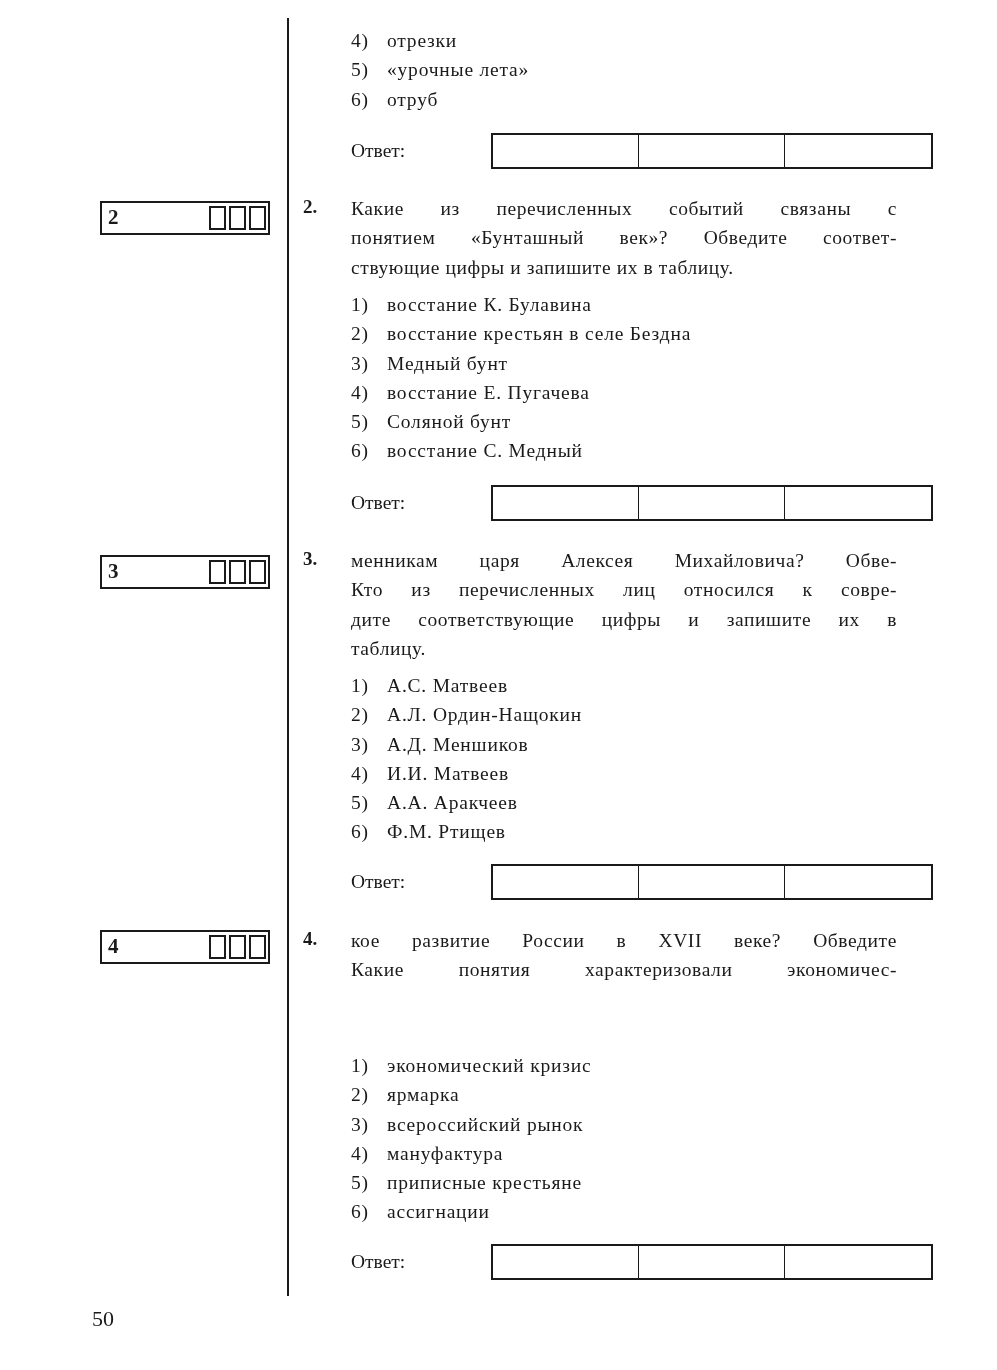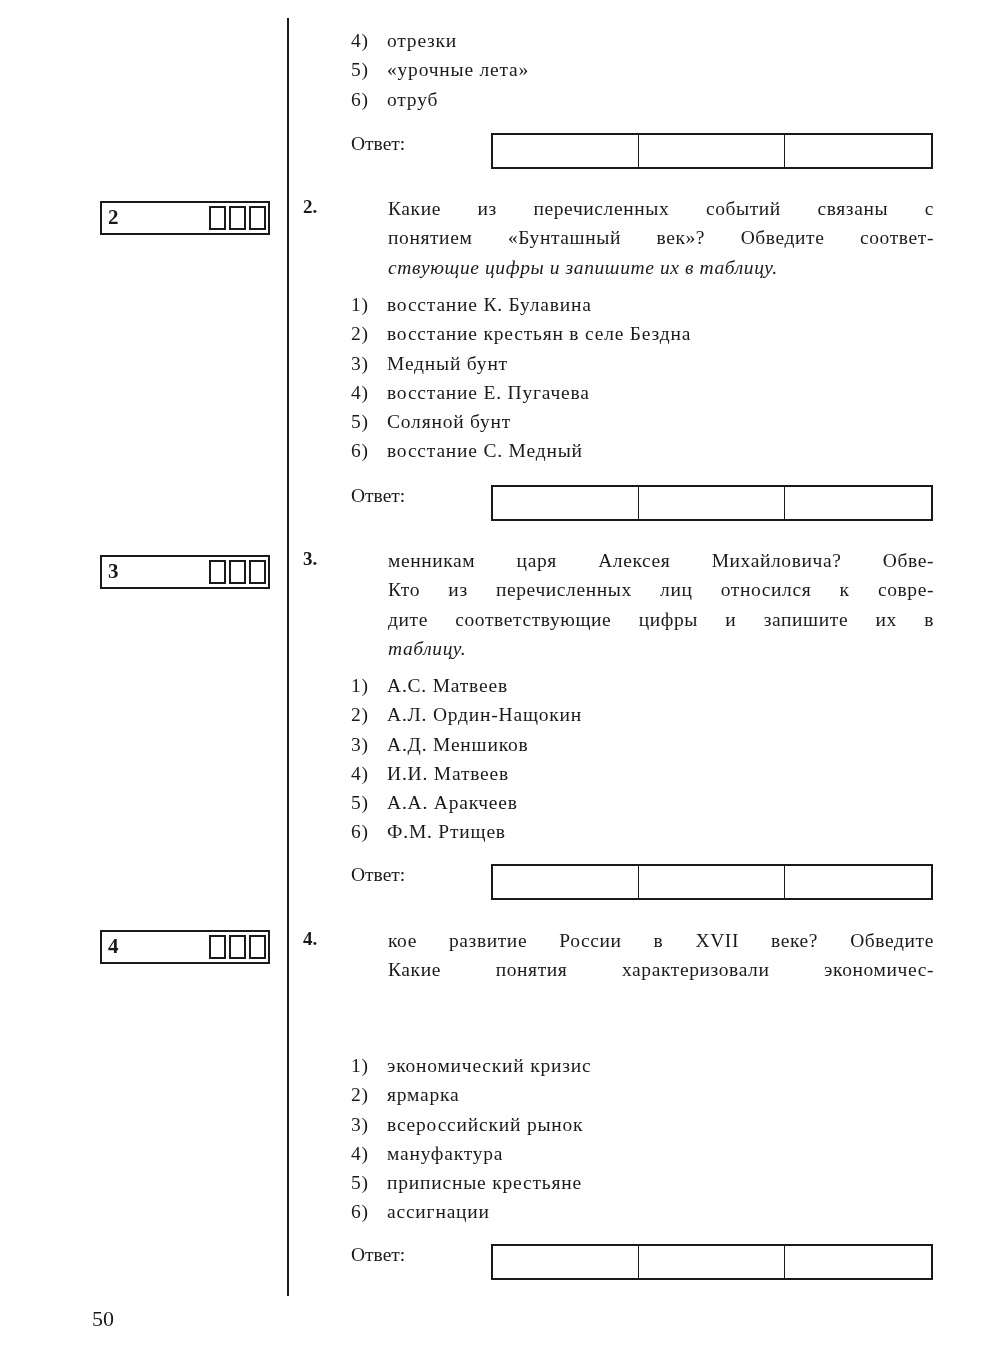--- a/index.html
+++ b/index.html
@@ -26,32 +26,32 @@
     .marginbox .cell {
       width: 17px; height: 24px; border: 2px solid #1a1a1a; box-sizing: border-box;
     }
     .qnum {
       position: absolute; left: 303px; font-size: 19px; font-weight: bold;
       font-family: "Liberation Serif", serif;
     }
     .qtext {
       position: absolute; left: 351px; width: 546px; font-size: 19.5px;
       line-height: 29.3px; text-align: justify; text-align-last: left;
-      font-family: "Liberation Serif", serif; letter-spacing: 0.6px; margin-left: 37px;
+      font-family: "Liberation Serif", serif; letter-spacing: 0.6px;
     }
     .qtext .line { display: block; text-align: justify; text-align-last: justify; }
-    .qtext .line.last { text-align-last: left; font-style: italic; }
+    .qtext .line.last { text-align-last: left; }
     .opts {
       position: absolute; left: 351px; font-size: 19.5px; line-height: 29.3px;
       font-family: "Liberation Serif", serif; letter-spacing: 0.8px;
     }
     .opt { display: flex; }
     .opt .n { width: 36px; }
     .answer {
-      position: absolute; left: 351px; display: flex; align-items: flex-start; gap: 36px;
+      position: absolute; left: 351px; display: flex; align-items: center; gap: 36px;
     }
     .answer .label {
       font-size: 19.5px; width: 104px; font-family: "Liberation Serif", serif;
     }
     .answer .table { display: flex; border: 2px solid #1a1a1a; height: 36px; box-sizing: border-box; }
     .answer .acell { width: 146px; height: 100%; box-sizing: border-box; border-right: 1.5px solid #1a1a1a; }
     .answer .acell:last-child { border-right: none; }
     .pagenum {
       position: absolute; left: 92px; top: 1306px; font-size: 22px;
       font-family: "Liberation Serif", serif;

